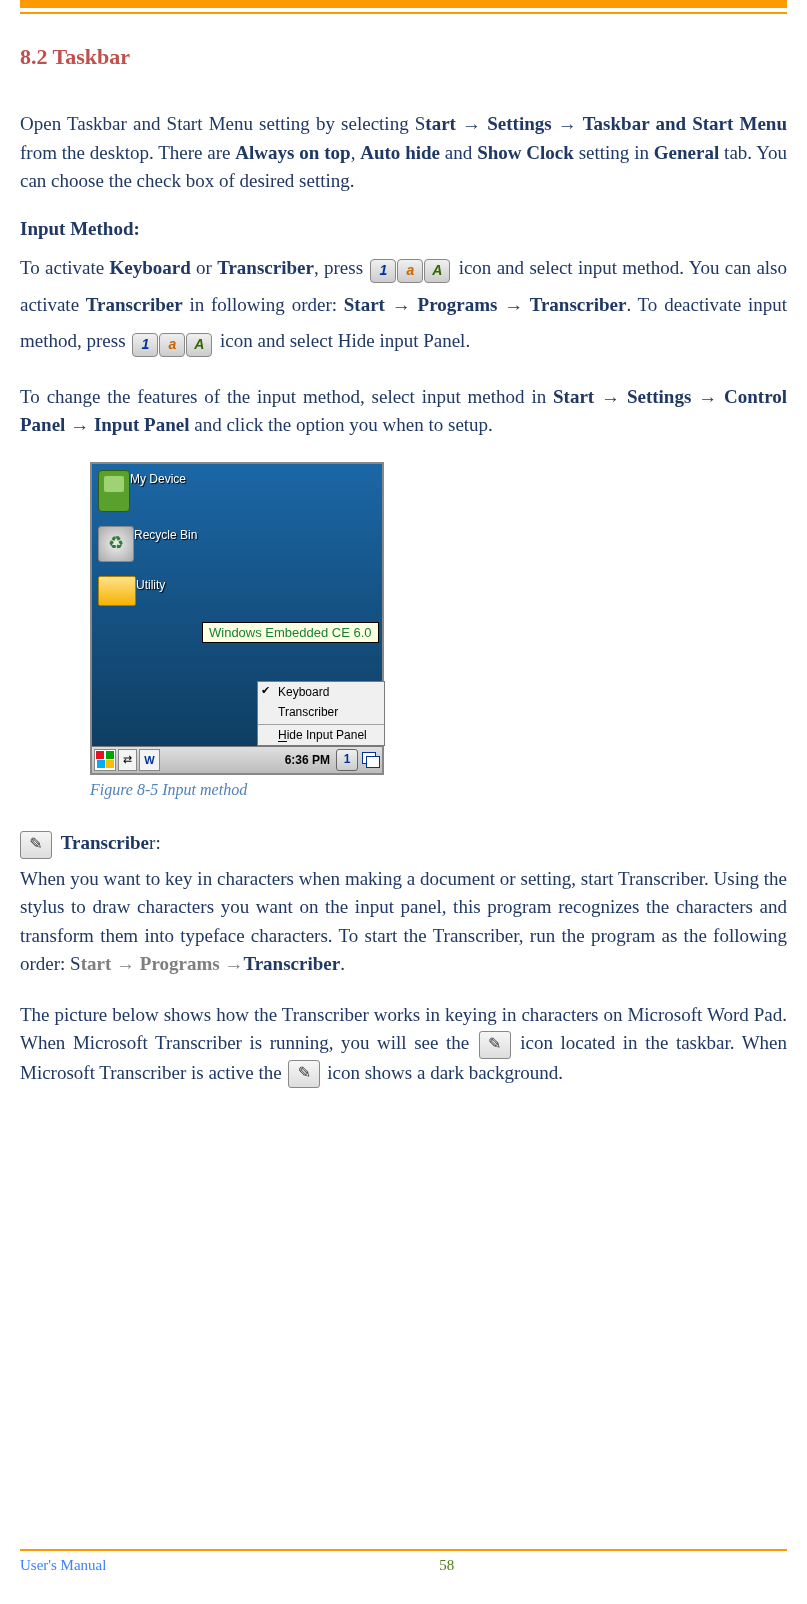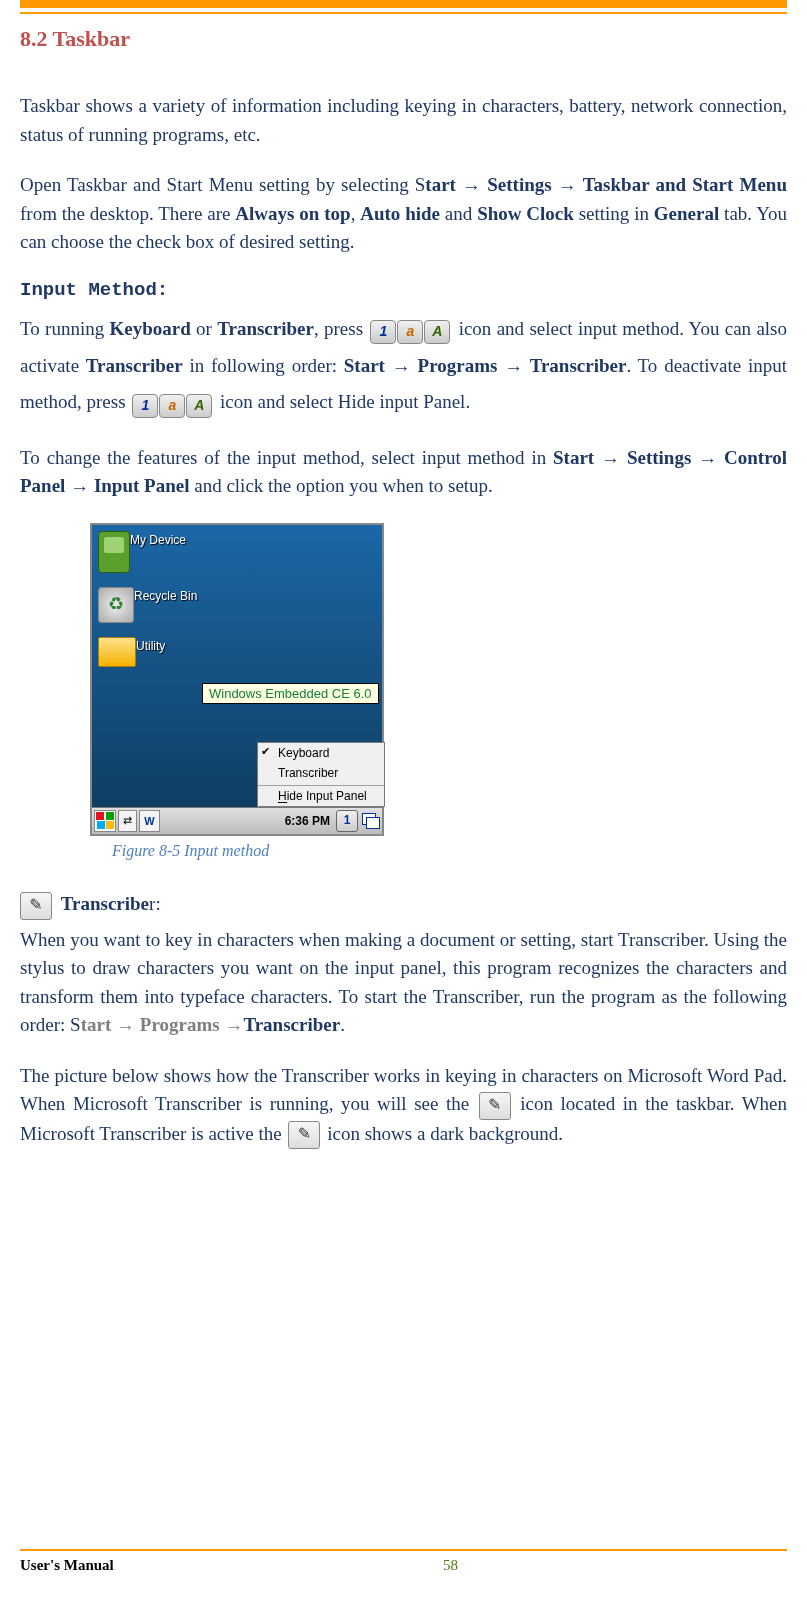--- a/index.html
+++ b/index.html
@@ -20,21 +20,21 @@
   .orange-bar-top {
     height: 8px;
     background: #ff9900;
     margin-bottom: 4px;
   }
   .orange-line {
     height: 2px;
     background: #ff9900;
   }
   .content {
-    padding: 12px 0 0 0;
+    padding: 30px 0 0 0;
   }
   h2.section-title {
     color: #c0504d;
     font-size: 22px;
     margin: 0 0 40px 0;
     font-weight: bold;
   }
   p {
     font-size: 19px;
     line-height: 1.5;
@@ -43,21 +43,20 @@
     color: #000;
   }
   p.navy, .navy { color: #1f3864; }
   p .bold { font-weight: bold; }
   .muted-bold { color: #7f7f7f; font-weight: bold; }
   .sub-heading {
     font-weight: bold;
     color: #1f3864;
     font-size: 19px;
     margin: 0 0 10px 0;
-    font-family: Liberation Mono, monospace;
   }
   .inline-icon-group {
     display: inline-block;
     vertical-align: middle;
     margin: 0 2px;
     font-style: italic;
   }
   .inline-icon-group .iconbox {
     display: inline-block;
     width: 24px;
@@ -166,21 +165,21 @@
     width:20px; height:20px; position:relative;
   }
   .tb-cascade::before, .tb-cascade::after {
     content:""; position:absolute; width:12px; height:10px; background:#fff; border:1px solid #003399;
   }
   .tb-cascade::before { left:2px; top:2px; }
   .tb-cascade::after { left:6px; top:6px; }
 
   .figure-caption {
     color:#4f81bd; font-style:italic; font-size:16px;
-    margin: 6px 0 30px 92px;
+    margin: 6px 0 30px 70px;
   }
 
   .trans-icon {
     display:inline-block; width:30px; height:26px;
     background:linear-gradient(#f6f6f6,#ddd);
     border:1px solid #888; border-radius:3px;
     vertical-align:middle;
     position:relative;
     margin-right:4px;
   }
@@ -196,49 +195,48 @@
     right: 20px;
   }
   .footer-line {
     border-top: 2px solid #ff9900;
     margin-bottom: 6px;
   }
   .footer-row {
     display: flex;
     font-size: 15px;
   }
-  .footer-left { color:#000000; font-weight:bold; }
+  .footer-left { color:#3b82f6; font-weight:normal; }
   .footer-center { margin:0 auto; color:#4d7c0f; }
 </style>
 </head>
 <body>
 
 <div class="page">
   <div class="orange-bar-top"></div>
   <div class="orange-line"></div>
 
   <div class="content">
 
     <h2 class="section-title">
       <span>8.2</span>
       <span> </span>
       <span>Taskbar</span>
     </h2>
 
-    <p class="navy">Taskbar shows a variety of information including keying in characters, battery, network connection, status of running programs, etc.</p>
 
     <p class="navy">
       <span>Open Taskbar and Start Menu setting by selecting S</span><span class="bold">tart</span><span class="bold"> → </span><span class="bold">Settings</span><span class="bold"> → </span><span class="bold"> Taskbar and Start Menu</span><span> from the desktop. There are </span><span class="bold">Always on top</span><span>, </span><span class="bold">Auto hide</span><span> and </span><span class="bold">Show Clock</span><span> setting in </span><span class="bold">General</span><span> tab. You can choose the check box of desired setting.</span>
     </p>
 
 
     <div class="sub-heading">Input Method:</div>
 
     <p class="navy" style="line-height:1.9;">
-      <span>To running </span><span class="bold">Keyboard</span><span> or </span><span class="bold">Transcriber</span><span>, press </span>
+      <span>To activate </span><span class="bold">Keyboard</span><span> or </span><span class="bold">Transcriber</span><span>, press </span>
       <span class="inline-icon-group">
         <span class="iconbox blue">1</span><span class="iconbox orange">a</span><span class="iconbox green">A</span>
       </span>
       <span>icon and select input method. You can also activate </span><span class="bold">Transcriber</span><span>  in following order: </span><span class="bold">Start</span><span class="bold"> → </span><span class="bold">Programs</span><span class="bold"> → </span><span class="bold">Transcriber</span><span>. To deactivate input method, press </span>
       <span class="inline-icon-group">
         <span class="iconbox blue">1</span><span class="iconbox orange">a</span><span class="iconbox green">A</span>
       </span>
       <span>icon and select Hide input Panel.</span>
     </p>
 

